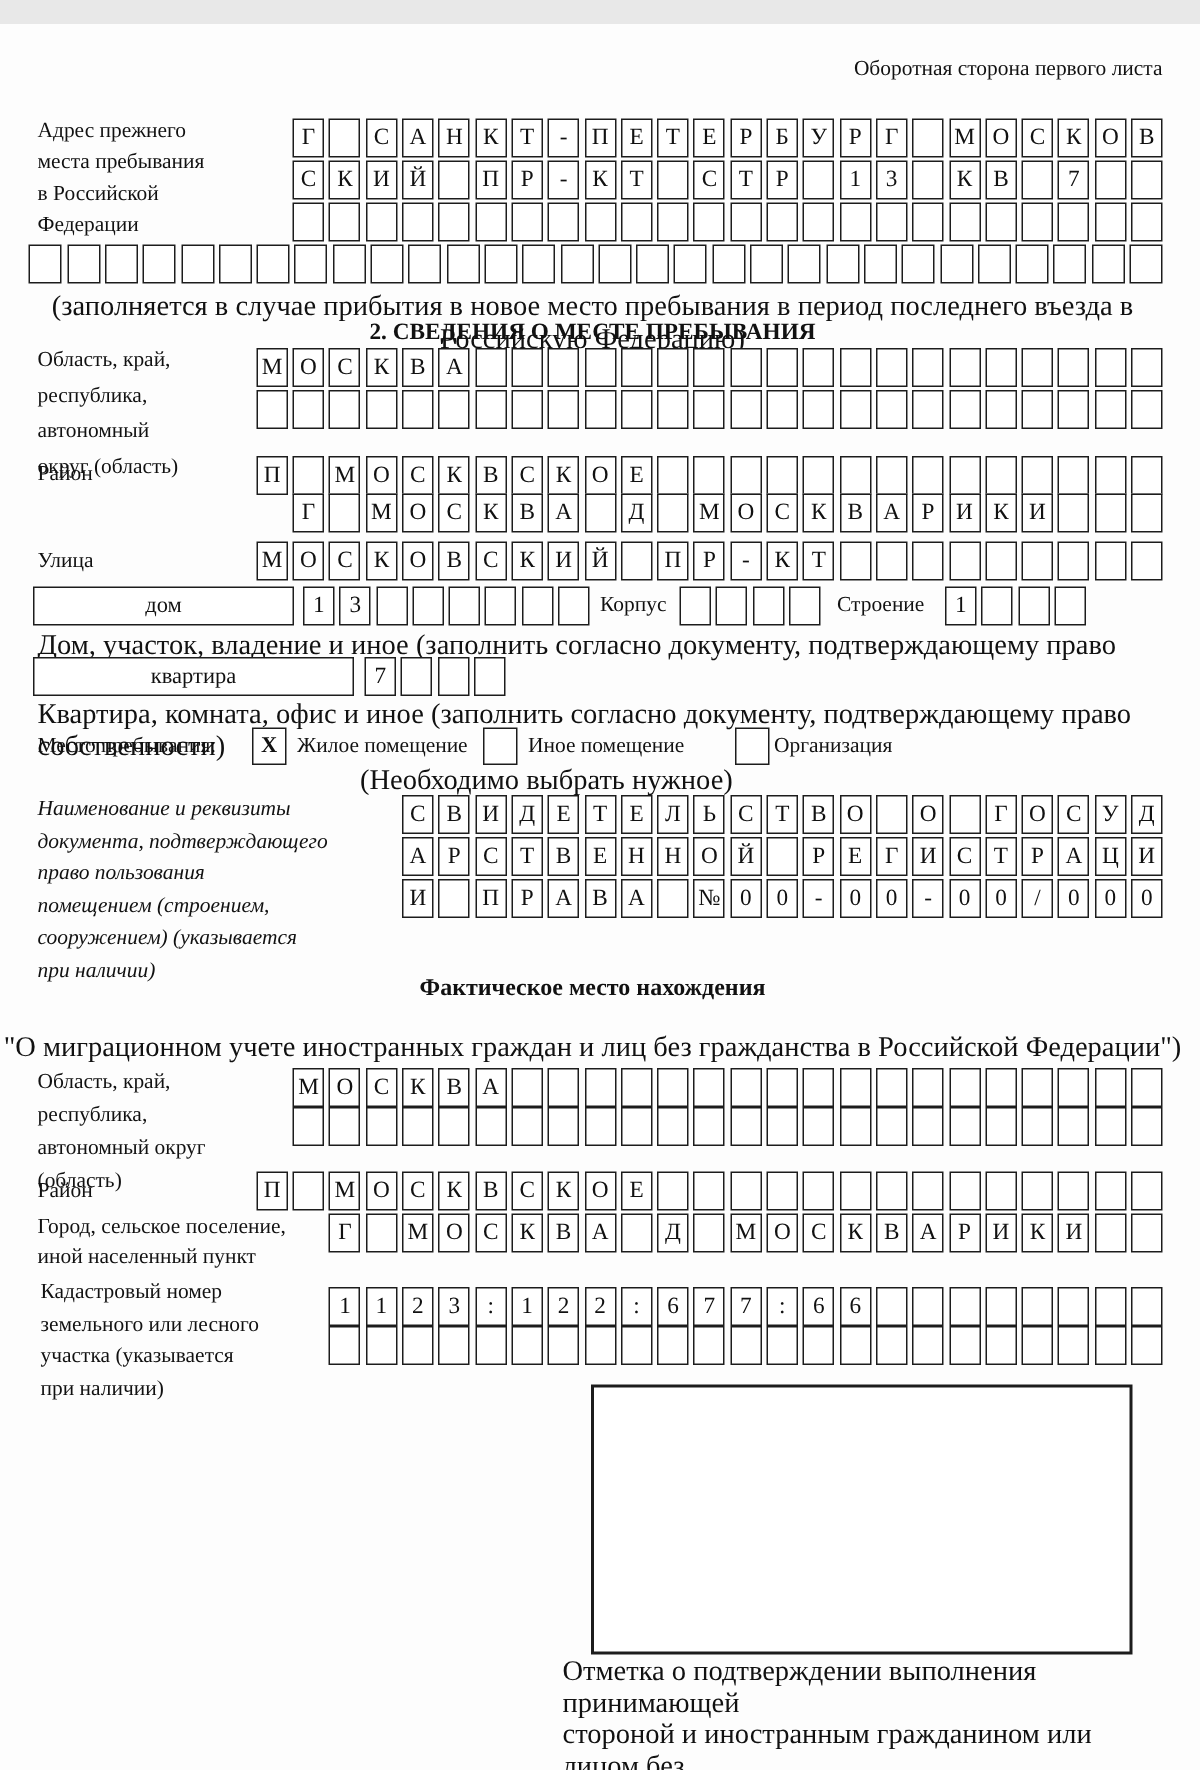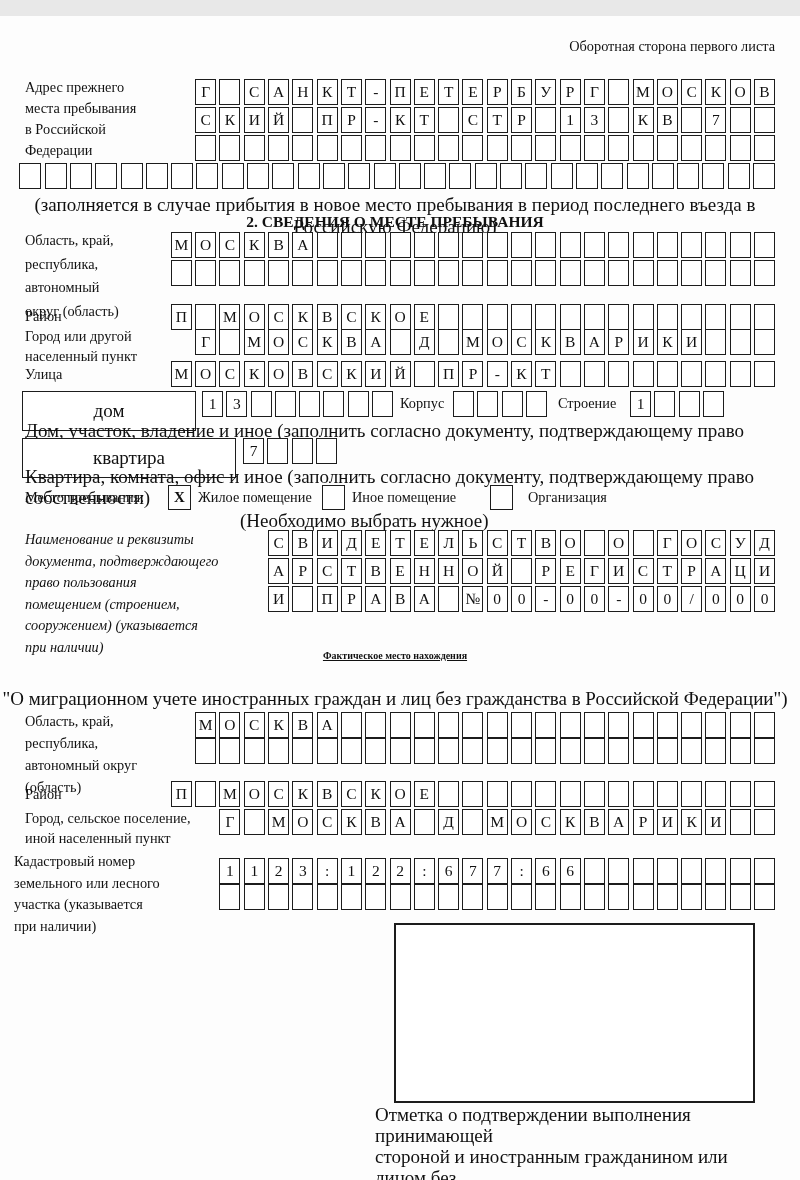--- a/index.html
+++ b/index.html
@@ -7,22 +7,22 @@
         font-family:"Liberation Serif","DejaVu Serif",serif;color:#111;overflow:hidden;margin:16px auto;padding-left:20px;}
   .lbl{position:absolute;font-size:14.3px;line-height:21px;white-space:pre-line;}
   .cap{font-size:19px;}
   .bold{font-weight:bold;}
   .center{position:absolute;left:0;width:790px;text-align:center;}
   .cellrow{position:absolute;display:flex;gap:3.3px;right:45px;}
   .cellrow.leftanchor{right:auto;}
   .cell{flex:0 0 21px;height:26px;border:1.7px solid #1c1c1c;box-sizing:border-box;
         display:flex;align-items:center;justify-content:center;font-size:15.5px;background:#fff;}
   .wide .cell{flex-basis:22px;}
-  .bigbox{position:absolute;height:40px;border:1.7px solid #1c1c1c;box-sizing:border-box;
-        display:flex;align-items:center;justify-content:center;font-size:19px;background:#fff;}
+  .bigbox{position:absolute;height:26px;border:1.7px solid #1c1c1c;box-sizing:border-box;
+        display:flex;align-items:center;justify-content:center;font-size:15px;background:#fff;}
   .checkbox{position:absolute;width:23px;height:25px;border:1.7px solid #1c1c1c;box-sizing:border-box;
         display:flex;align-items:center;justify-content:center;font-size:15px;font-weight:bold;background:#fff;}
   .stamp{position:absolute;border:2px solid #1c1c1c;background:#fff;}
 </style>
 </head>
 <body>
 
 <div class="page">
 
   <div class="lbl" style="top:20px;right:45px;left:auto;">Оборотная сторона первого листа</div>
@@ -226,22 +226,20 @@
       <span class="cell"></span>
       <span class="cell"></span>
       <span class="cell"></span>
       <span class="cell"></span>
       <span class="cell"></span>
       <span class="cell"></span>
       <span class="cell"></span>
       <span class="cell"></span>
     </div>
 
-  <div class="lbl" style="top:310px;left:25px;line-height:20px;">Город или другой
-населенный пункт</div>
   <div class="cellrow" style="top:313px;">
       <span class="cell">Г</span>
       <span class="cell"></span>
       <span class="cell">М</span>
       <span class="cell">О</span>
       <span class="cell">С</span>
       <span class="cell">К</span>
       <span class="cell">В</span>
       <span class="cell">А</span>
       <span class="cell"></span>
@@ -326,21 +324,21 @@
       <span class="cell"></span>
     </div>
   <div class="lbl cap" style="top:450px;left:25px;">Квартира, комната, офис и иное (заполнить согласно документу, подтверждающему право собственности)</div>
 
   <div class="lbl" style="top:471px;left:25px;">Место пребывания:</div>
   <div class="checkbox" style="top:469px;left:168px;">X</div>
   <div class="lbl" style="top:471px;left:198px;">Жилое помещение</div>
   <div class="checkbox" style="top:469px;left:322px;"></div>
   <div class="lbl" style="top:471px;left:352px;">Иное помещение</div>
   <div class="checkbox" style="top:469px;left:490px;"></div>
-  <div class="lbl" style="top:471px;left:528px;">Организация</div>
+  <div class="lbl" style="top:471px;left:516px;">Организация</div>
   <div class="lbl cap" style="top:494px;left:240px;">(Необходимо выбрать нужное)</div>
 
   <div class="lbl" style="top:513px;left:25px;line-height:21.5px;font-style:italic;">Наименование и реквизиты
 документа, подтверждающего
 право пользования
 помещением (строением,
 сооружением) (указывается
 при наличии)</div>
   <div class="cellrow" style="top:514px;">
       <span class="cell">С</span>
@@ -405,21 +403,21 @@
       <span class="cell">0</span>
       <span class="cell">-</span>
       <span class="cell">0</span>
       <span class="cell">0</span>
       <span class="cell">/</span>
       <span class="cell">0</span>
       <span class="cell">0</span>
       <span class="cell">0</span>
     </div>
 
-  <div class="center bold" style="top:634px;font-size:10px;text-decoration:underline;">Фактическое место нахождения</div>
+  <div class="center bold" style="top:634px;font-size:16px;">Фактическое место нахождения</div>
   <div class="center cap" style="top:672px;">"О миграционном учете иностранных граждан и лиц без гражданства в Российской Федерации")</div>
 
   <div class="lbl" style="top:694px;left:25px;line-height:22px;">Область, край,
 республика,
 автономный округ
 (область)</div>
   <div class="cellrow" style="top:696px;">
       <span class="cell">М</span>
       <span class="cell">О</span>
       <span class="cell">С</span>
@@ -522,21 +520,21 @@
       <span class="cell">В</span>
       <span class="cell">А</span>
       <span class="cell">Р</span>
       <span class="cell">И</span>
       <span class="cell">К</span>
       <span class="cell">И</span>
       <span class="cell"></span>
       <span class="cell"></span>
     </div>
 
-  <div class="lbl" style="top:835px;left:14px;line-height:21.5px;">Кадастровый номер
+  <div class="lbl" style="top:835px;left:27px;line-height:21.5px;">Кадастровый номер
 земельного или лесного
 участка (указывается
 при наличии)</div>
   <div class="cellrow" style="top:842px;">
       <span class="cell">1</span>
       <span class="cell">1</span>
       <span class="cell">2</span>
       <span class="cell">3</span>
       <span class="cell">:</span>
       <span class="cell">1</span>

